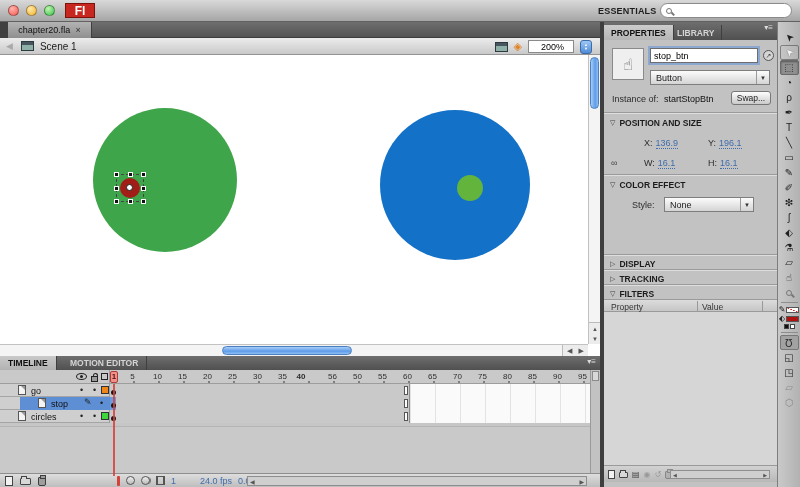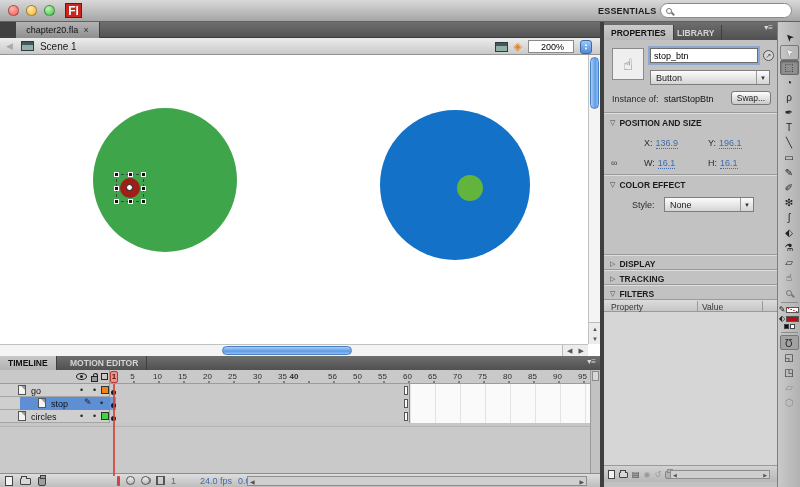--- a/index.html
+++ b/index.html
@@ -6,30 +6,30 @@
   html,body{background:#404040;}
   .app{position:relative;width:800px;height:487px;background:#404040;overflow:hidden;font-size:9px;color:#222;}
 
   
   .titlebar{position:absolute;left:0;top:0;width:800px;height:22px;background:linear-gradient(#d9d9d9,#a5a5a5);border-bottom:1px solid #616161;display:flex;align-items:center;}
   .tl-lights{display:flex;gap:7px;margin-left:8px;}
   .light{width:11px;height:11px;border-radius:50%;border:1px solid rgba(0,0,0,.35);}
   .light.red{background:radial-gradient(circle at 35% 30%,#ffb3ad,#f85a52);}
   .light.yellow{background:radial-gradient(circle at 35% 30%,#ffe9a8,#f5b42e);}
   .light.green{background:radial-gradient(circle at 35% 30%,#c4f3b0,#35c649);}
-  .fl-logo{margin-left:10px;width:17px;height:15px;background:#c8271f;border:1px solid #7d120d;color:#fff;font-weight:bold;font-size:12px;display:flex;align-items:center;justify-content:center;}
+  .fl-logo{margin-left:10px;width:30px;height:15px;background:#c8271f;border:1px solid #7d120d;color:#fff;font-weight:bold;font-size:12px;display:flex;align-items:center;justify-content:center;}
   .workspace{position:absolute;left:598px;top:3px;height:16px;display:flex;align-items:center;gap:4px;color:#1d1d1d;font-weight:bold;font-size:9px;letter-spacing:.2px;}
   .ws-caret{font-size:7px;color:#333;}
   .searchbox{position:absolute;left:660px;top:3px;width:132px;height:15px;background:#fff;border:1px solid #8a8a8a;border-radius:8px;display:flex;align-items:center;padding-left:5px;gap:3px;}
   .searchbox input{border:none;outline:none;width:100px;height:11px;font-size:9px;background:transparent;}
   .icon-mag{display:inline-block;width:6px;height:6px;border:1.5px solid #777;border-radius:50%;position:relative;}
   .icon-mag::after{content:"";position:absolute;width:4px;height:1.5px;background:#777;right:-3.5px;bottom:-1.5px;transform:rotate(45deg);}
 
   
-  .doc-tabbar{position:absolute;left:16px;top:22px;width:600px;height:16px;background:linear-gradient(#6e6e6e,#545454);border-bottom:1px solid #3c3c3c;padding-left:32px;}
+  .doc-tabbar{position:absolute;left:8px;top:22px;width:600px;height:16px;background:linear-gradient(#6e6e6e,#545454);border-bottom:1px solid #3c3c3c;padding-left:32px;}
   .doc-tab{position:absolute;left:0;top:0;height:16px;width:84px;background:linear-gradient(#b3b3b3,#8f8f8f);border-right:1px solid #3f3f3f;display:flex;align-items:center;justify-content:center;gap:5px;font-size:9px;color:#111;}
   .doc-close{color:#333;font-size:9px;}
 
   .edit-bar{position:absolute;left:0;top:38px;width:600px;height:17px;background:linear-gradient(#ececec,#c9c9c9);border-bottom:1px solid #949494;display:flex;align-items:center;}
   .back-arrow{color:#aaa;font-size:9px;margin-left:6px;}
   .icon-clap{display:inline-block;width:13px;height:10px;background:linear-gradient(#46555e 0 3px,#8fb0a8 3px);border:1px solid #2d3a40;margin-left:8px;}
   .scene-label{margin-left:6px;font-size:10px;color:#1a1a1a;}
   .edit-bar-right{position:absolute;right:8px;top:1px;height:15px;display:flex;align-items:center;gap:6px;}
   .icon-symbol{color:#e08427;font-size:11px;}
   .zoom-input{width:46px;height:13px;background:#fff;border:1px solid #8a8a8a;font-size:9px;padding-left:12px;outline:none;}
@@ -245,21 +245,21 @@
         <span class="icon-sq" style="left:101px;top:3px"></span>
       </div>
       <div class="tl-ruler">
           <span class="tl-num" style="left: 22.5px;">5</span>
           <span class="tl-num" style="left: 47.5px;">10</span>
           <span class="tl-num" style="left: 72.5px;">15</span>
           <span class="tl-num" style="left: 97.5px;">20</span>
           <span class="tl-num" style="left: 122.5px;">25</span>
           <span class="tl-num" style="left: 147.5px;">30</span>
           <span class="tl-num" style="left: 172.5px;">35</span>
-          <span class="tl-num" style="left: 184px; font-weight: bold;">40</span>
+          <span class="tl-num" style="left: 191px; font-weight: bold;">40</span>
           <span class="tl-num" style="left: 222.5px;">56</span>
           <span class="tl-num" style="left: 247.5px;">50</span>
           <span class="tl-num" style="left: 272.5px;">55</span>
           <span class="tl-num" style="left: 297.5px;">60</span>
           <span class="tl-num" style="left: 322.5px;">65</span>
           <span class="tl-num" style="left: 347.5px;">70</span>
           <span class="tl-num" style="left: 372.5px;">75</span>
           <span class="tl-num" style="left: 397.5px;">80</span>
           <span class="tl-num" style="left: 422.5px;">85</span>
           <span class="tl-num" style="left: 447.5px;">90</span>

